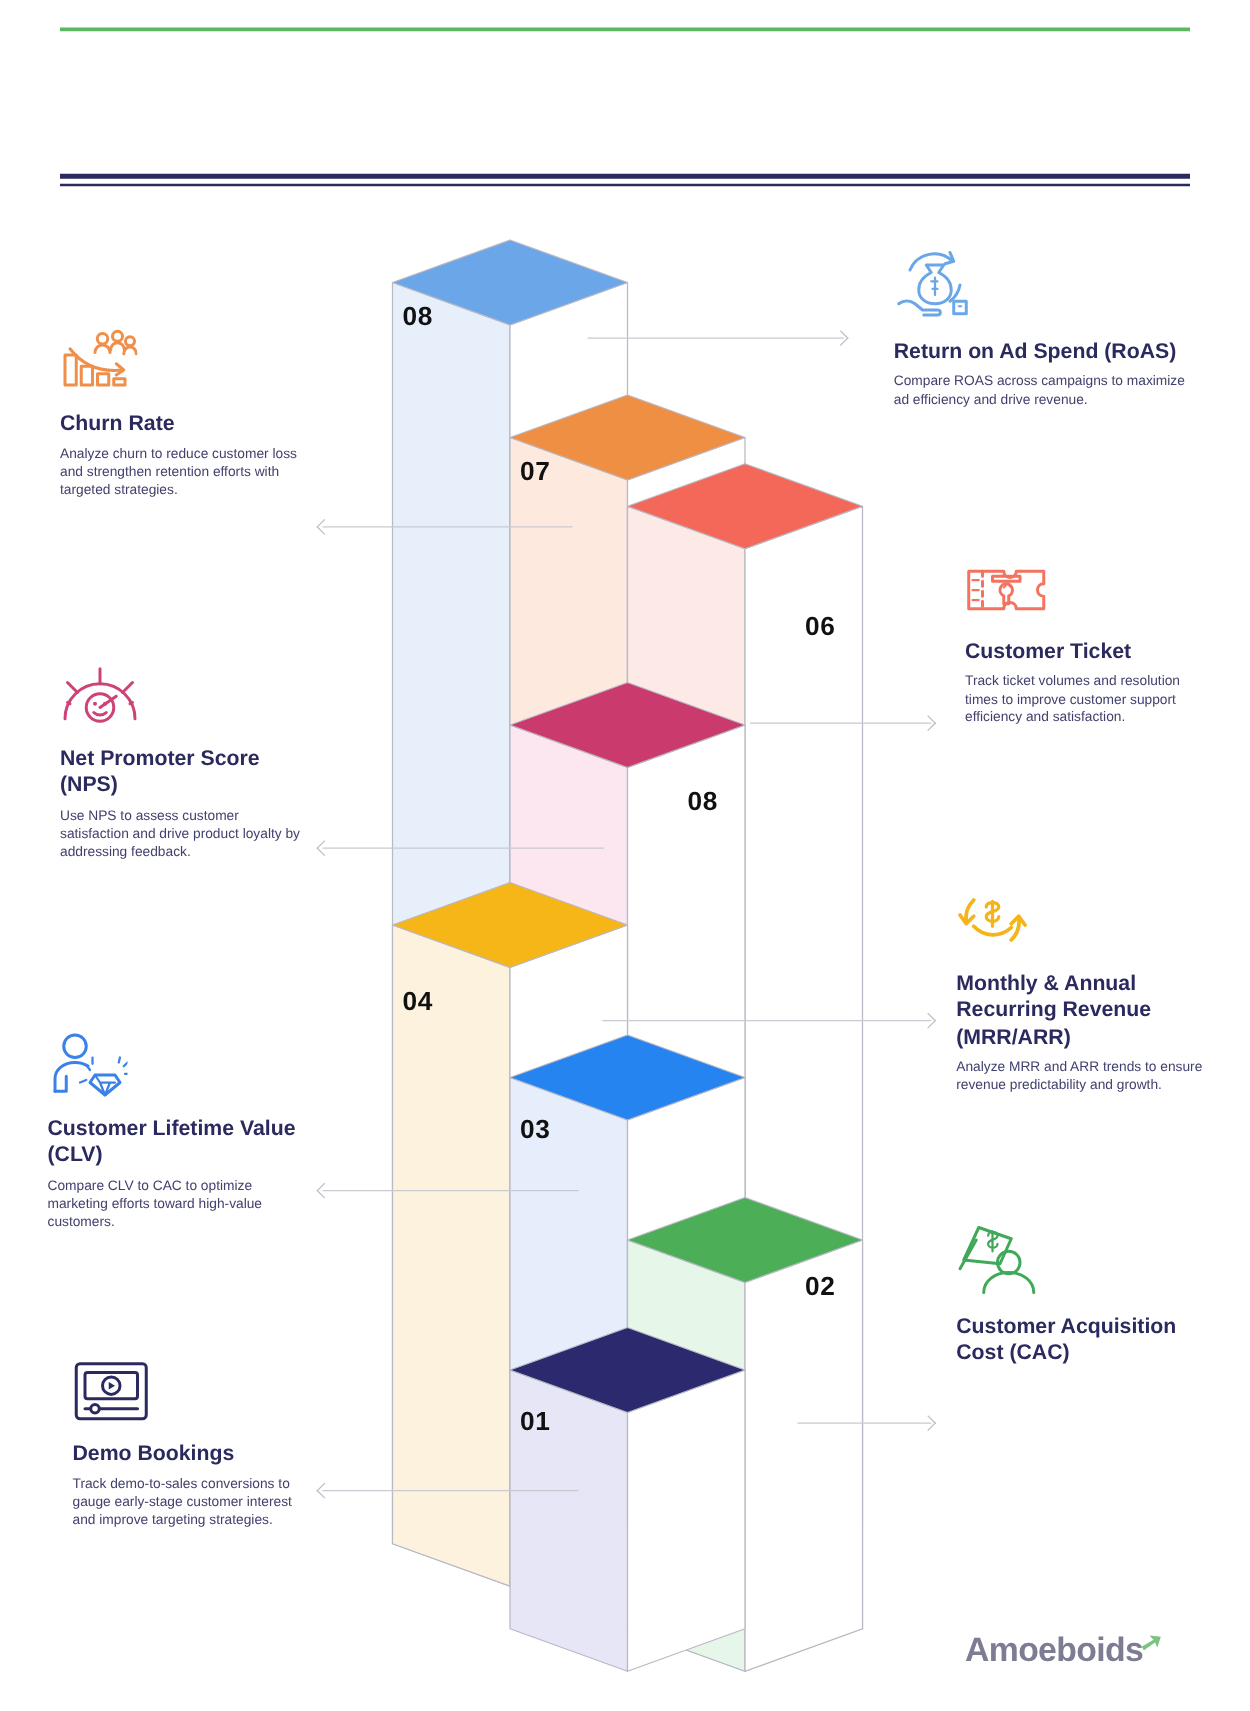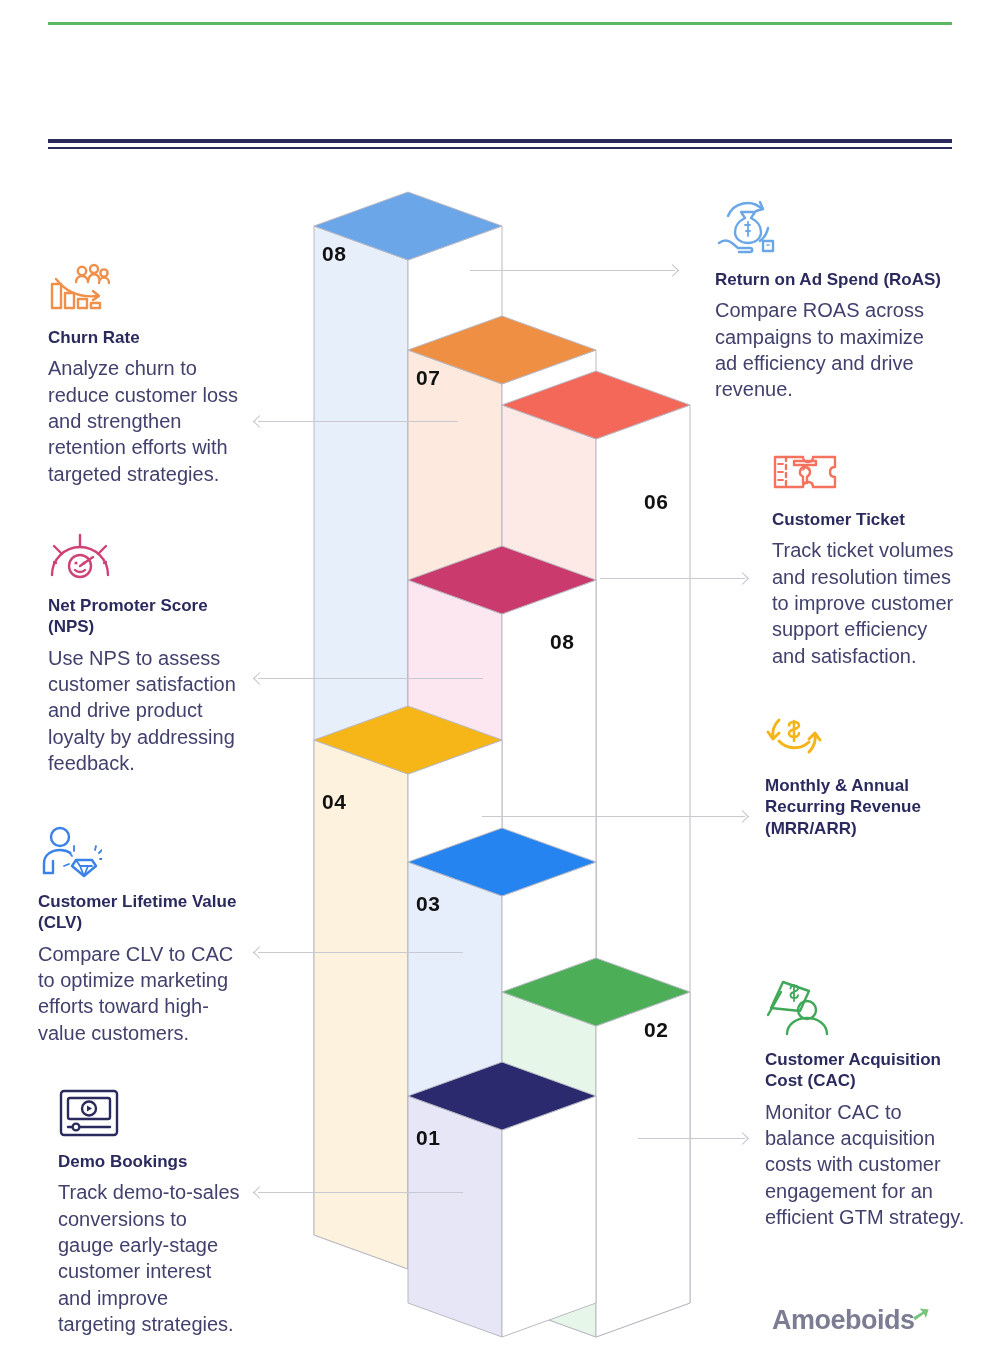--- a/index.html
+++ b/index.html
@@ -83,21 +83,21 @@
   .block { position: absolute; }
   .block .ico { display: block; margin-bottom: 9px; }
   .block h3 {
     font-size: 17px;
     line-height: 1.25;
     font-weight: bold;
     color: #2b2a5e;
     margin-bottom: 7px;
   }
   .block p {
-    font-size: 20px;
+    font-size: 11px;
     line-height: 1.32;
     color: #42416e;
   }
   .block.right { text-align: left; }
 
   
   #logo {
     position: absolute;
     left: 772px; top: 1305px;
     display: flex;
@@ -305,34 +305,34 @@
       <svg width="58" height="52" viewBox="0 0 58 52" fill="none" stroke="#f4b41a" stroke-width="3" stroke-linecap="round" stroke-linejoin="round">
         <path d="M8 28a21 21 0 0 1 6-18"></path>
         <path d="M50 24a21 21 0 0 1-6 18"></path>
         <path d="M14 31a21 21 0 0 0 30 1"></path>
         <path d="M3 22l5 7 6-6"></path>
         <path d="M55 30l-5-7-6 6"></path>
         <path d="M29 11v20M24 15.5c0-2.2 2.2-3.5 5-3.5s5 1.3 5 3.5-2.5 3-5 3.8-5 1.8-5 4 2.2 3.7 5 3.7 5-1.5 5-3.7" stroke-width="2.6"></path>
       </svg>
     </span>
     <h3>Monthly &amp; Annual Recurring Revenue (MRR/ARR)</h3>
+    <p>Analyze MRR and ARR trends to ensure revenue predictability and growth.</p>
   </div>
 
   <div class="block right" style="left:765px; top:978px; width:200px;">
     <span class="ico">
       <svg width="66" height="58" viewBox="0 0 66 58" fill="none" stroke="#3fa859" stroke-width="2.4" stroke-linecap="round" stroke-linejoin="round">
         <path d="M6 30l12-26 26 9-9 20z"></path>
         <path d="M3 37l13-23"></path>
         <path d="M29 7v16M25.5 10.5c0-1.8 1.8-3 3.8-3s3.7 1.2 3.7 3-2 2.6-3.7 3.2-3.8 1.5-3.8 3.4 1.8 3 3.8 3 3.7-1.2 3.7-3" stroke-width="1.8"></path>
         <circle cx="42" cy="32" r="9"></circle>
         <path d="M22 56c0-9.4 9-16 20-16s20 6.6 20 16"></path>
       </svg>
     </span>
     <h3>Customer Acquisition Cost (CAC)</h3>
-    <p>Monitor CAC to balance acquisition costs with customer engagement for an efficient GTM strategy.</p>
   </div>
 
   <div id="logo">
     <span class="wordmark" style="color: rgb(124, 124, 147);">Amoeboids</span>
     <span class="arrow-mark" style="color: rgb(120, 197, 126);">➚</span>
   </div>
 
 </div>
 
 </body></html>

